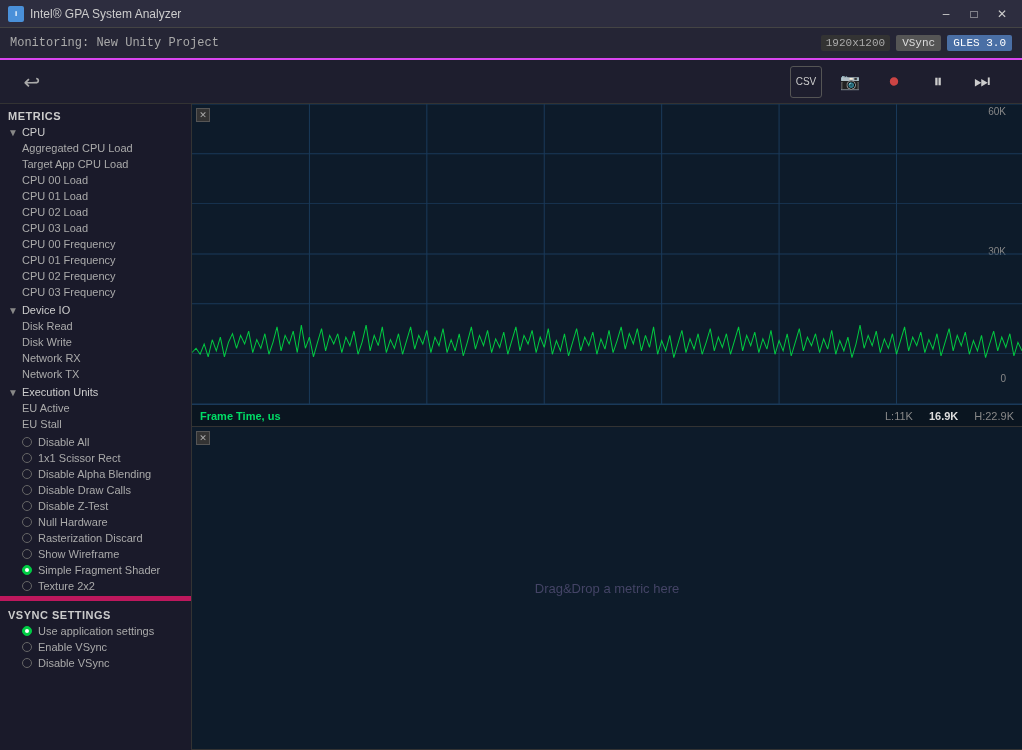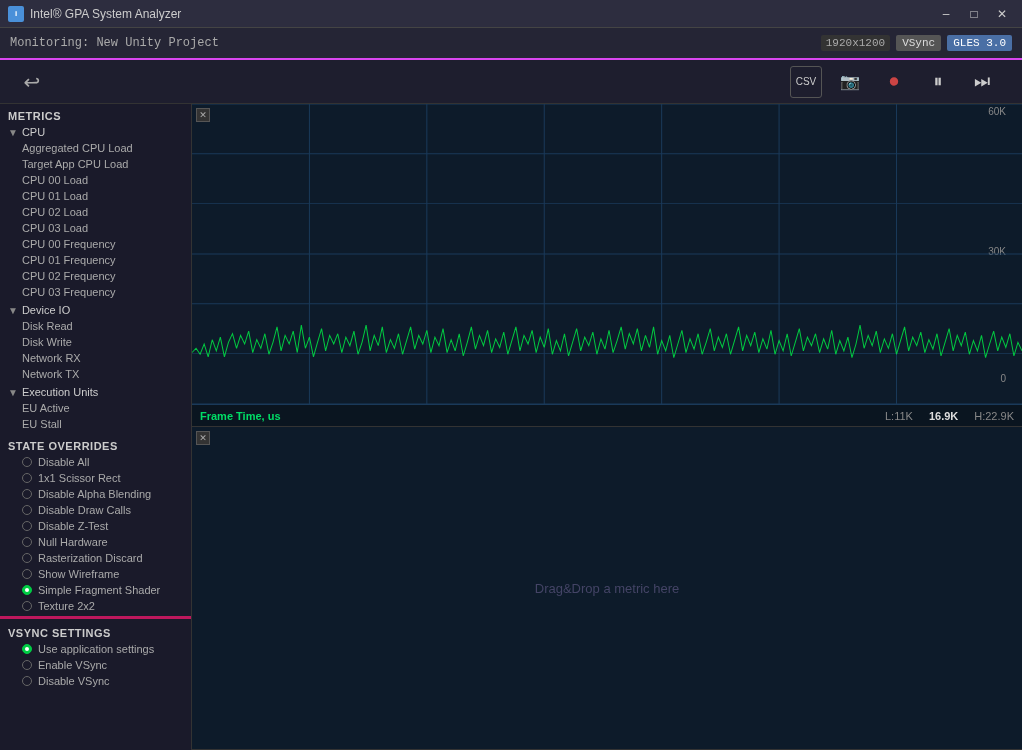--- a/index.html
+++ b/index.html
@@ -205,21 +205,21 @@
       border-color: #00cc44;
     }
     .radio-dot.active::after {
       content: '';
       width: 4px; height: 4px;
       border-radius: 50%;
       background: #fff;
     }
 
     .vsync-section .section-header {
-      border-top: 3px solid #be185d;
+      border-top: 5px solid #be185d;
       padding-top: 8px;
     }
 
     
     #charts {
       flex: 1;
       display: flex;
       flex-direction: column;
       overflow: hidden;
     }
@@ -392,21 +392,20 @@
         <span class="expand-icon">▼</span>
         <span>Execution Units</span>
       </div>
       <div id="eu-items-container">
           <div class="tree-item">EU Active</div>
           <div class="tree-item">EU Stall</div>
         </div>
     </div>
 
     <div class="section-group">
-      <div class="section-header">STATE OVERRIDES</div>
       <div id="state-overrides-container">
           <div class="radio-item">
             <div class="radio-dot"></div>
             <span>Disable All</span>
           </div>
           <div class="radio-item">
             <div class="radio-dot"></div>
             <span>1x1 Scissor Rect</span>
           </div>
           <div class="radio-item">

